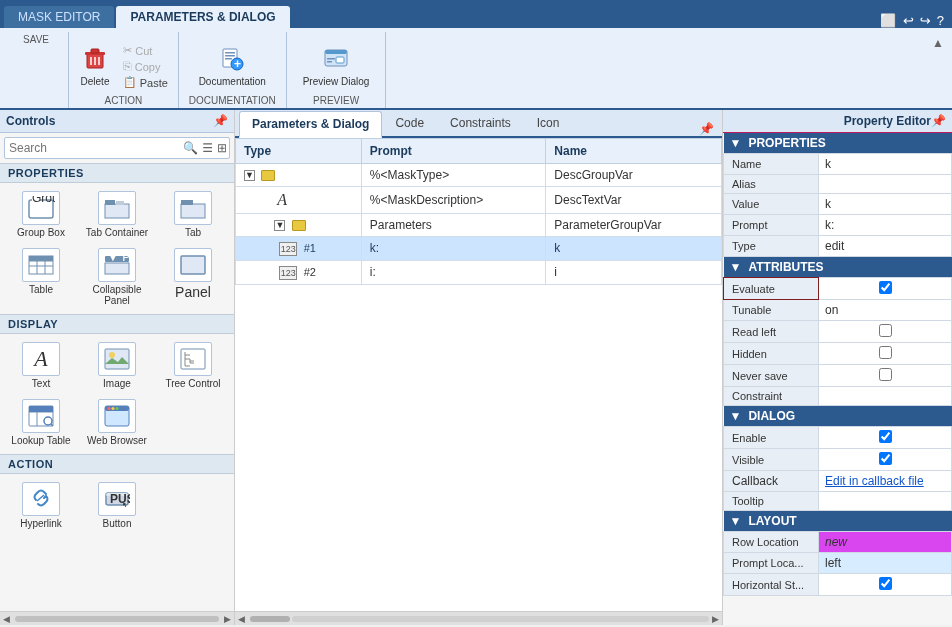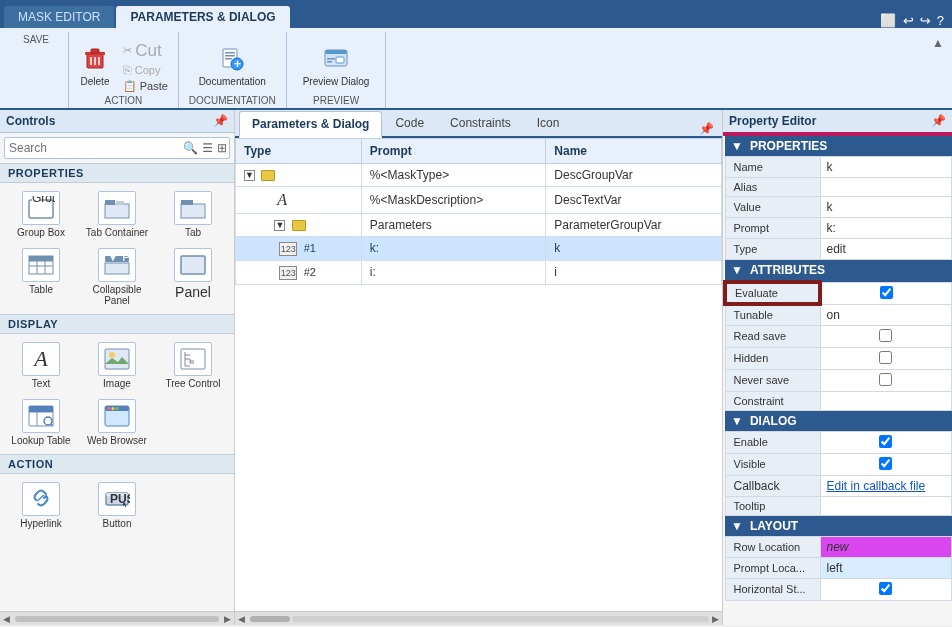--- a/index.html
+++ b/index.html
@@ -48,21 +48,21 @@
             <line x1="13" y1="11" x2="13" y2="19" stroke="white" stroke-width="1.5"></line>
             <line x1="17" y1="11" x2="17" y2="19" stroke="white" stroke-width="1.5"></line>
           </svg>
         </div>
         <span style="font-size:10px; color:#333; text-align:center; margin-top:1px;">Delete</span>
       </div>
 
       <div style="display:flex; flex-direction:column; gap:1px; padding-top:4px;">
         <div style="display:flex; align-items:center; gap:3px; cursor:pointer; padding:1px 4px; border-radius:2px; color:#aaa;">
           <span style="font-size:11px;">✂</span>
-          <span style="font-size:17px;">Cut</span>
+          <span style="font-size:11px;">Cut</span>
         </div>
         <div style="display:flex; align-items:center; gap:3px; cursor:pointer; padding:1px 4px; border-radius:2px; color:#aaa;">
           <span style="font-size:11px;">⎘</span>
           <span style="font-size:11px;">Copy</span>
         </div>
         <div style="display:flex; align-items:center; gap:3px; cursor:pointer; padding:1px 4px; border-radius:2px; color:#444;">
           <span style="font-size:11px;">📋</span>
           <span style="font-size:11px;">Paste</span>
         </div>
       </div>
@@ -415,21 +415,21 @@
     <div style="height:14px; background:#e0e0e0; border-top:1px solid #ccc; display:flex; align-items:center;">
       <span style="padding:0 3px; color:#666; font-size:9px; cursor:pointer;">◀</span>
       <div style="width:40px; height:6px; background:#b0b0b0; border-radius:3px; margin:0 2px;"></div>
       <div style="flex:1; height:6px; background:#d0d0d0; border-radius:3px;"></div>
       <span style="padding:0 3px; color:#666; font-size:9px; cursor:pointer;">▶</span>
     </div>
   </div>
 
   <div style="width:230px; background:#f5f5f5; border-left:1px solid #ccc; display:flex; flex-direction:column; overflow:hidden;">
 
-    <div style="display:flex; align-items:center; justify-content:space-between; padding:4px 6px; background:#dce8f5; border-bottom:4px solid #be185d;">
+    <div style="display:flex; align-items:center; justify-content:flex-end; padding:4px 6px; background:#dce8f5; border-bottom:1px solid #be185d;">
       <span style="font-weight:bold; color:#1a3a5c; font-size:12px;">Property Editor</span>
       <span style="color:#666; cursor:pointer; font-size:12px;">📌</span>
     </div>
 
     <div style="flex:1; overflow-y:auto;">
       <table style="width:100%; border-collapse:collapse;">
 
         <tbody>
             <tr>
           <td colspan="2" style="background:#2d5a8e; color:white; font-weight:bold; font-size:11px; padding:3px 6px;">
@@ -468,33 +468,33 @@
           </td>
         </tr>
 
         <tr>
           <td colspan="2" style="background:#2d5a8e; color:white; font-weight:bold; font-size:11px; padding:3px 6px;">
             <span style="margin-right:4px;">▼</span>
             <span>ATTRIBUTES</span>
           </td>
         </tr>
         <tr>
-          <td style="background:#e8eef5; border:4px solid #7f1d1d; padding:3px 8px; font-size:11px; color:#333;">Evaluate</td>
+          <td style="background:#e8eef5; border:1px solid #7f1d1d; padding:3px 8px; font-size:11px; color:#333;">Evaluate</td>
           <td style="background:white; border:1px solid #d0d8e4; padding:3px 6px; font-size:11px; text-align:center;">
             <input type="checkbox" checked="" style="margin: 0px;">
           </td>
         </tr>
         <tr>
           <td style="background:#e8eef5; border:1px solid #d0d8e4; padding:3px 8px; font-size:11px; color:#333;">Tunable</td>
           <td style="background:white; border:1px solid #d0d8e4; padding:3px 6px; font-size:11px; color:#333;">
             <span>on</span>
           </td>
         </tr>
         <tr>
-          <td style="background:#e8eef5; border:1px solid #d0d8e4; padding:3px 8px; font-size:11px; color:#333;">Read save</td>
+          <td style="background:#e8eef5; border:1px solid #d0d8e4; padding:3px 8px; font-size:11px; color:#333;">Read left</td>
           <td style="background:white; border:1px solid #d0d8e4; padding:3px 6px; font-size:11px; text-align:center;">
             <input type="checkbox" style="margin: 0px;">
           </td>
         </tr>
         <tr>
           <td style="background:#e8eef5; border:1px solid #d0d8e4; padding:3px 8px; font-size:11px; color:#333;">Hidden</td>
           <td style="background:white; border:1px solid #d0d8e4; padding:3px 6px; font-size:11px; text-align:center;">
             <input type="checkbox" style="margin: 0px;">
           </td>
         </tr>

